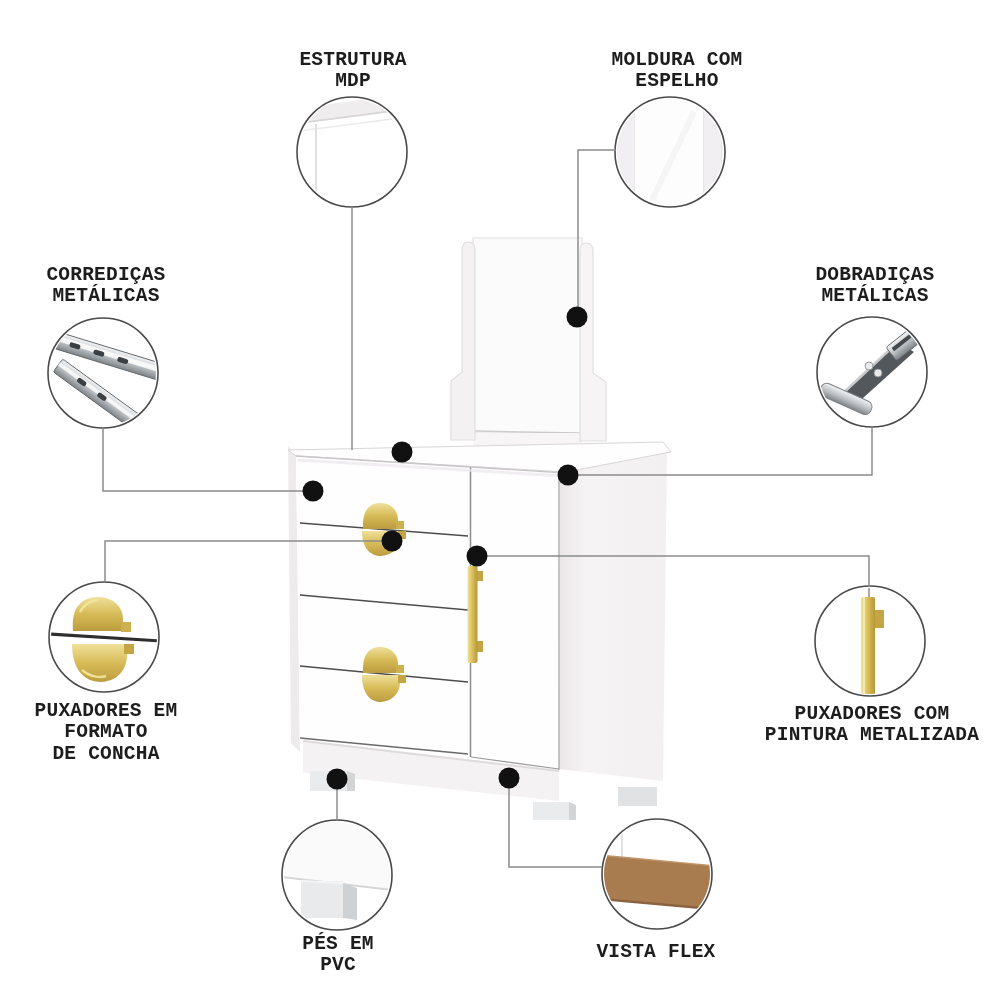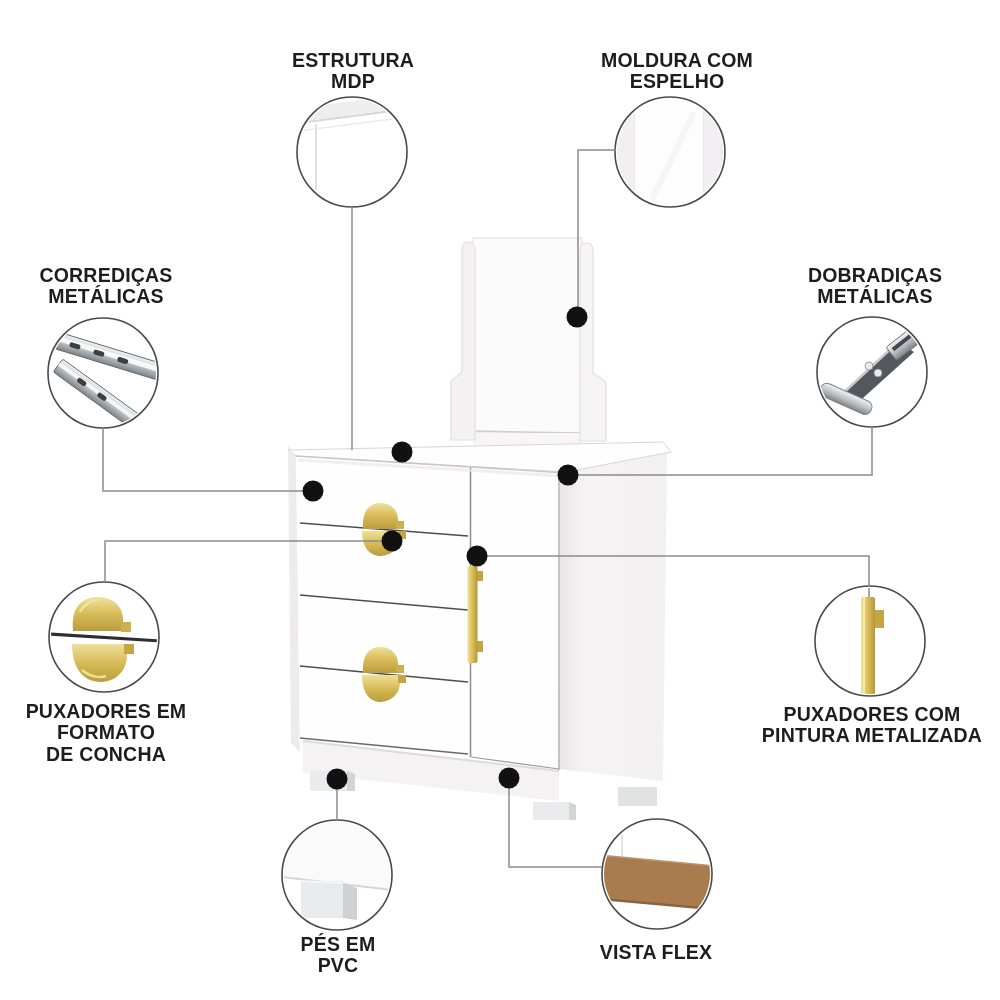--- a/index.html
+++ b/index.html
@@ -1,18 +1,18 @@
 <!DOCTYPE html>
 <html><head>
 <meta charset="utf-8">
 <style>
   html,body{margin:0;padding:0;background:#ffffff;}
   #stage{
     position:relative;width:1000px;height:1000px;background:#ffffff;
-    font-family:Liberation Sans, sans-serif;overflow:hidden;
+    font-family:Liberation Mono, monospace;overflow:hidden;
   }
   #art{position:absolute;left:0;top:0;}
   .callout-label{
     position:absolute;text-align:center;white-space:pre-line;
     font-size:21px;line-height:1.02;font-weight:700;color:#1d1d1d;
     letter-spacing:.2px;transform:scaleX(.93);transform-origin:center top;
   }
   .lbl-1{left:253px;top:49px;width:200px;}
   .lbl-2{left:577px;top:49px;width:200px;}
   .lbl-3{left:6px;top:264px;width:200px;}

